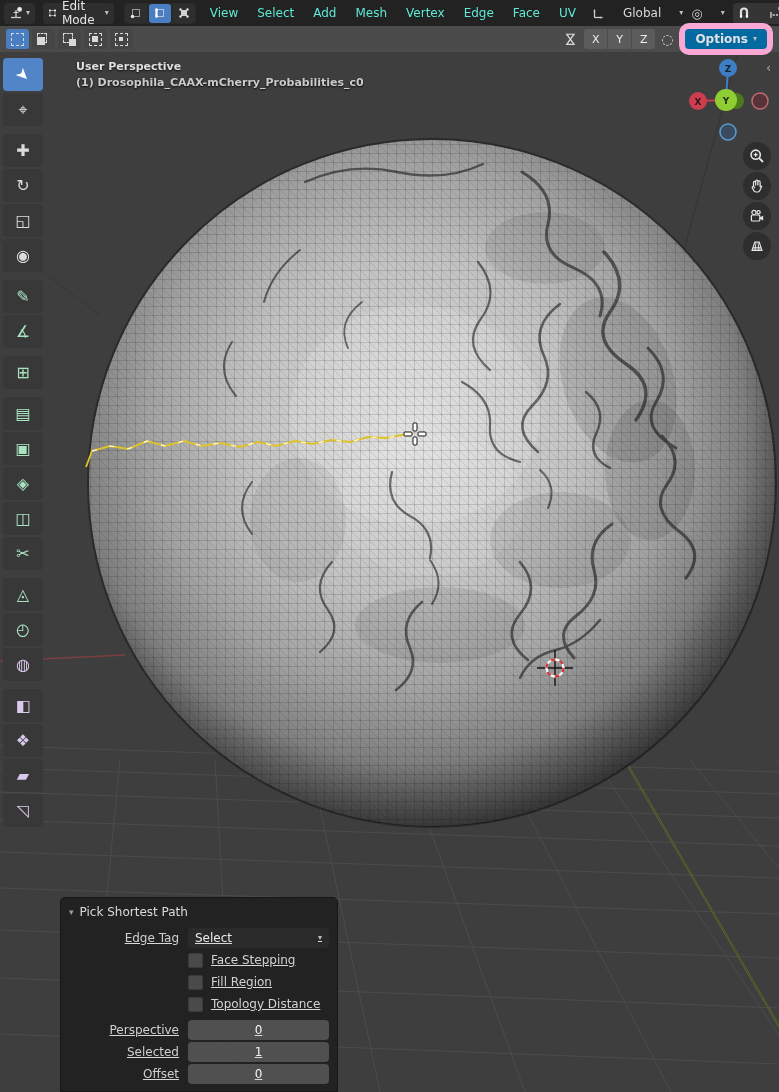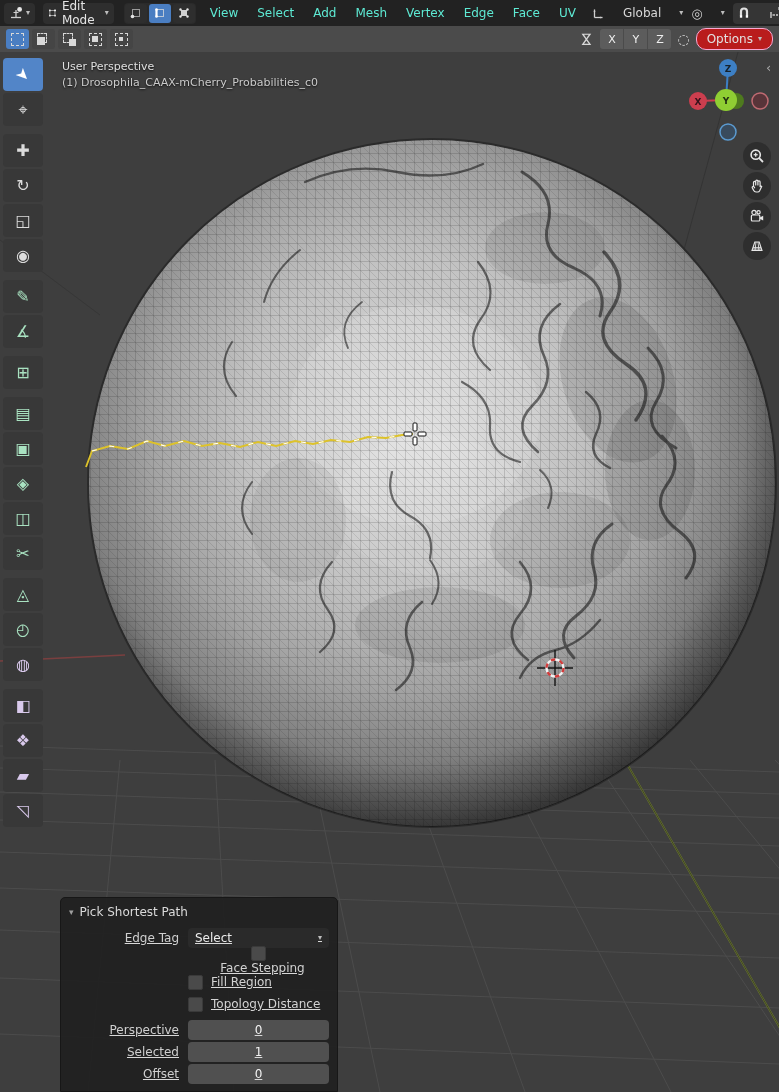--- a/index.html
+++ b/index.html
@@ -46,35 +46,35 @@
   .am-invert::before{left:3px;top:3px;width:6px;height:6px;}
   .am-intersect::before{left:4px;top:4px;width:4px;height:4px;}
   #hdr2-right{margin-left:auto;display:flex;align-items:center;gap:6px;}
   .xyz-grp{display:flex;gap:1px;}
   .xyz-btn{width:23px;height:20px;background:#5c5c5c;color:#f0f0f0;display:flex;align-items:center;
     justify-content:center;font-size:11px;}
   .xyz-btn:first-child{border-radius:3px 0 0 3px;}
   .xyz-btn:last-child{border-radius:0 3px 3px 0;}
   #mirror-icon{color:#d8d8d8;font-size:14px;display:inline-block;transform:rotate(90deg);}
   #snapbase-icon{color:#cfcfcf;font-size:14px;}
-  #options-btn{display:flex;align-items:center;gap:5px;background:#b91c1c;border:1px solid #f9a8d4;
-    border-radius:10px;height:20px;padding:0 10px;color:#e2e2e2;}
+  #options-btn{display:flex;align-items:center;gap:5px;background:#0369a1;border:6px solid #f9a8d4;
+    border-radius:10px;height:20px;padding:0 10px;color:#e2e2e2;font-weight:bold;}
   
   #toolbar{position:absolute;left:3px;top:58px;width:44px;z-index:40;display:flex;flex-direction:column;}
   .tool-btn{width:40px;height:33px;margin:0 0 2px 0;background:#383838;border-radius:4px;
     display:flex;align-items:center;justify-content:center;}
   .tool-btn.gstart{margin-top:6px;}
   .tool-btn.active{background:#5285c8;}
   .tg{font-size:16px;color:#dcdcdc;line-height:1;}
   .tool-btn.active .tg{transform:rotate(45deg);color:#fff;}
   .tg.mint{color:#a9e2c1;}
   .tg.lav{color:#d9c9ec;}
   
   #viewport{position:absolute;inset:0;z-index:1;}
-  #vp-overlay{position:absolute;left:62px;top:60px;z-index:10;text-shadow:0 1px 2px rgba(0,0,0,.85);}
+  #vp-overlay{position:absolute;left:76px;top:60px;z-index:10;text-shadow:0 1px 2px rgba(0,0,0,.85);font-weight:bold;}
   #vp-overlay .l1{font-size:11px;color:#e0e0e0;}
   #vp-overlay .l2{font-size:11px;color:#cbcbcb;margin-top:3px;}
   #gizmo{position:absolute;left:683px;top:52px;width:92px;height:92px;z-index:20;}
   #collapse-arrow{position:absolute;left:766px;top:60px;color:#a8a8a8;font-size:13px;z-index:20;}
   .nav-btn{position:absolute;left:743px;width:28px;height:28px;border-radius:50%;
     background:rgba(32,32,32,.55);display:flex;align-items:center;justify-content:center;z-index:20;}
   
   #op-panel{position:absolute;left:60px;top:897px;width:278px;height:195px;z-index:30;
     background:rgba(32,32,32,.93);border:1px solid #171717;border-radius:5px 5px 0 0;
     box-sizing:border-box;padding:7px 8px 0 8px;overflow:hidden;}
@@ -468,21 +468,21 @@
     <div class="pctrl">
       <div id="edge-tag-select">
         <span>Select</span>
         <span class="chev">▾</span>
       </div>
     </div>
   </div>
   <div id="cb-rows">
       <div class="prow">
         <span class="plabel"></span>
-        <div class="pctrl" style="display: flex; align-items: center; flex-direction: column;">
+        <div class="pctrl" style="display: flex; align-items: flex-start;">
           <span class="cb-box"></span>
           <span class="cb-label">Face Stepping</span>
         </div>
       </div>
       <div class="prow">
         <span class="plabel"></span>
         <div class="pctrl" style="display: flex; align-items: center;">
           <span class="cb-box"></span>
           <span class="cb-label">Fill Region</span>
         </div>

